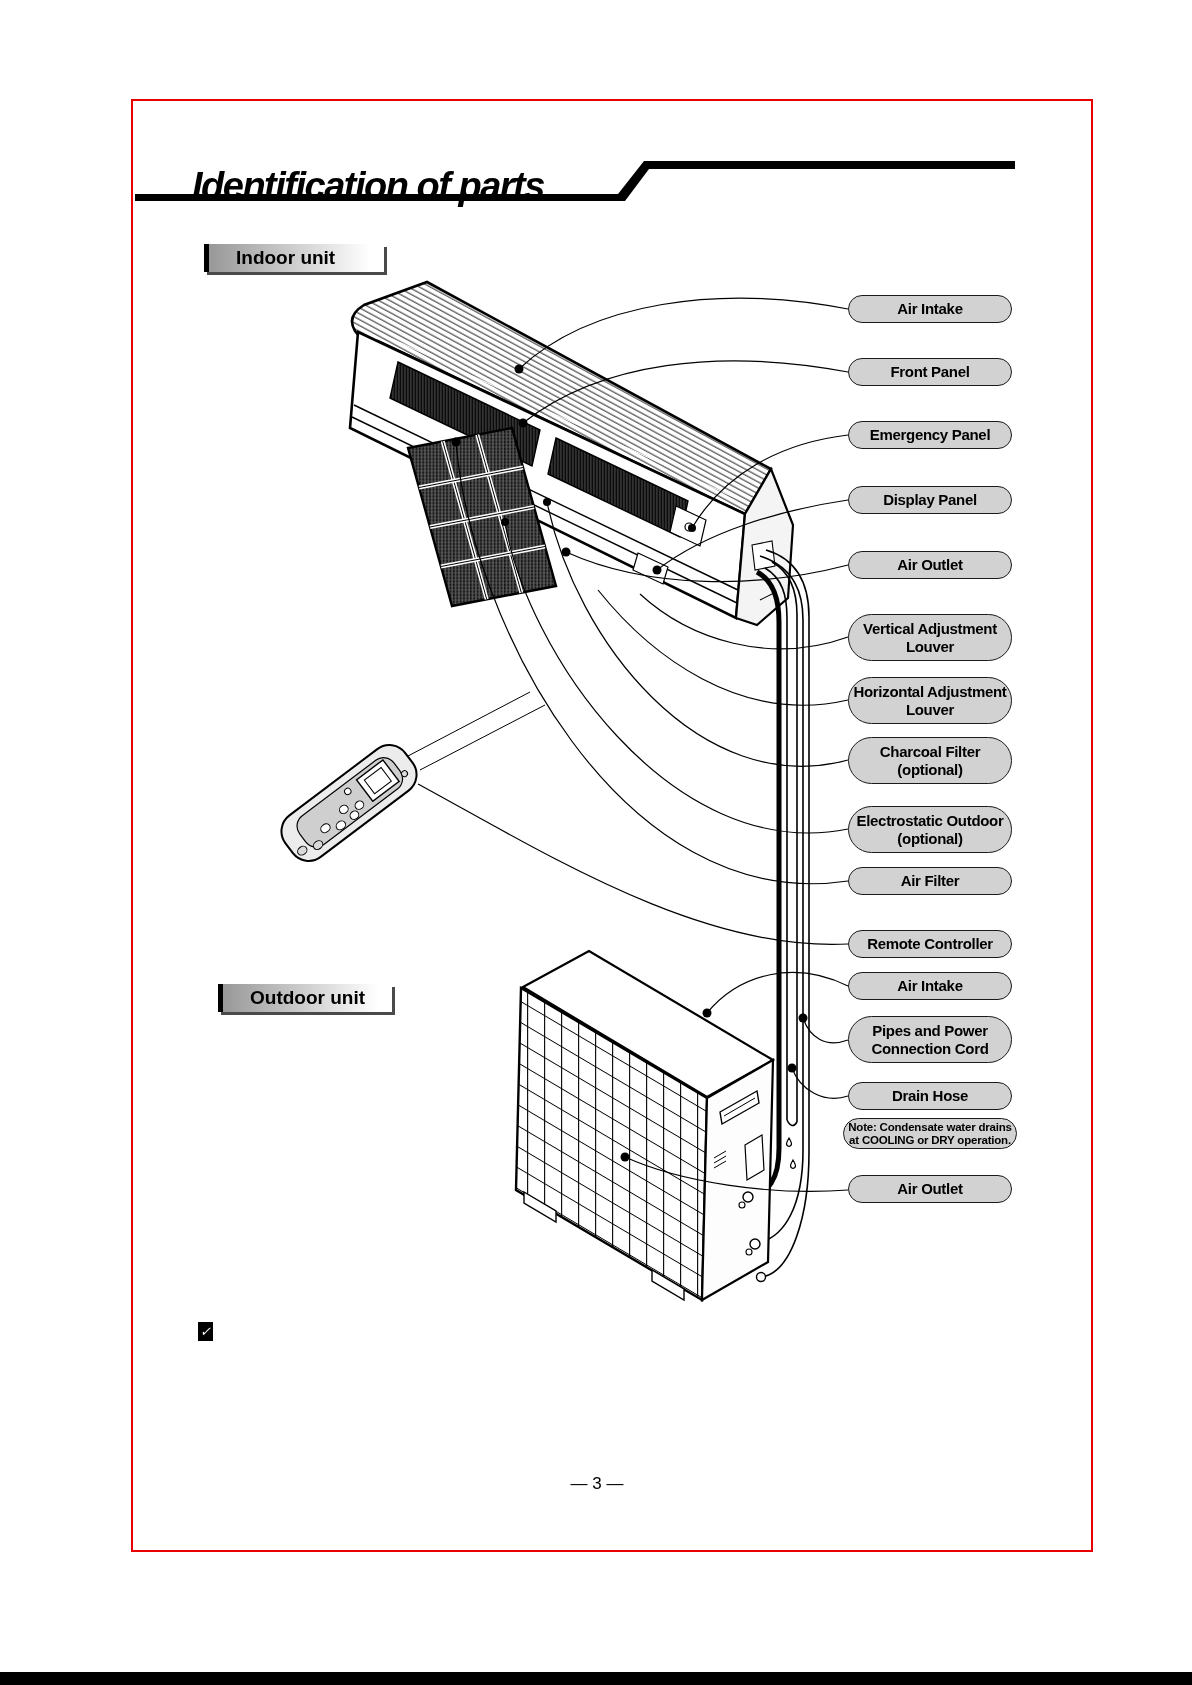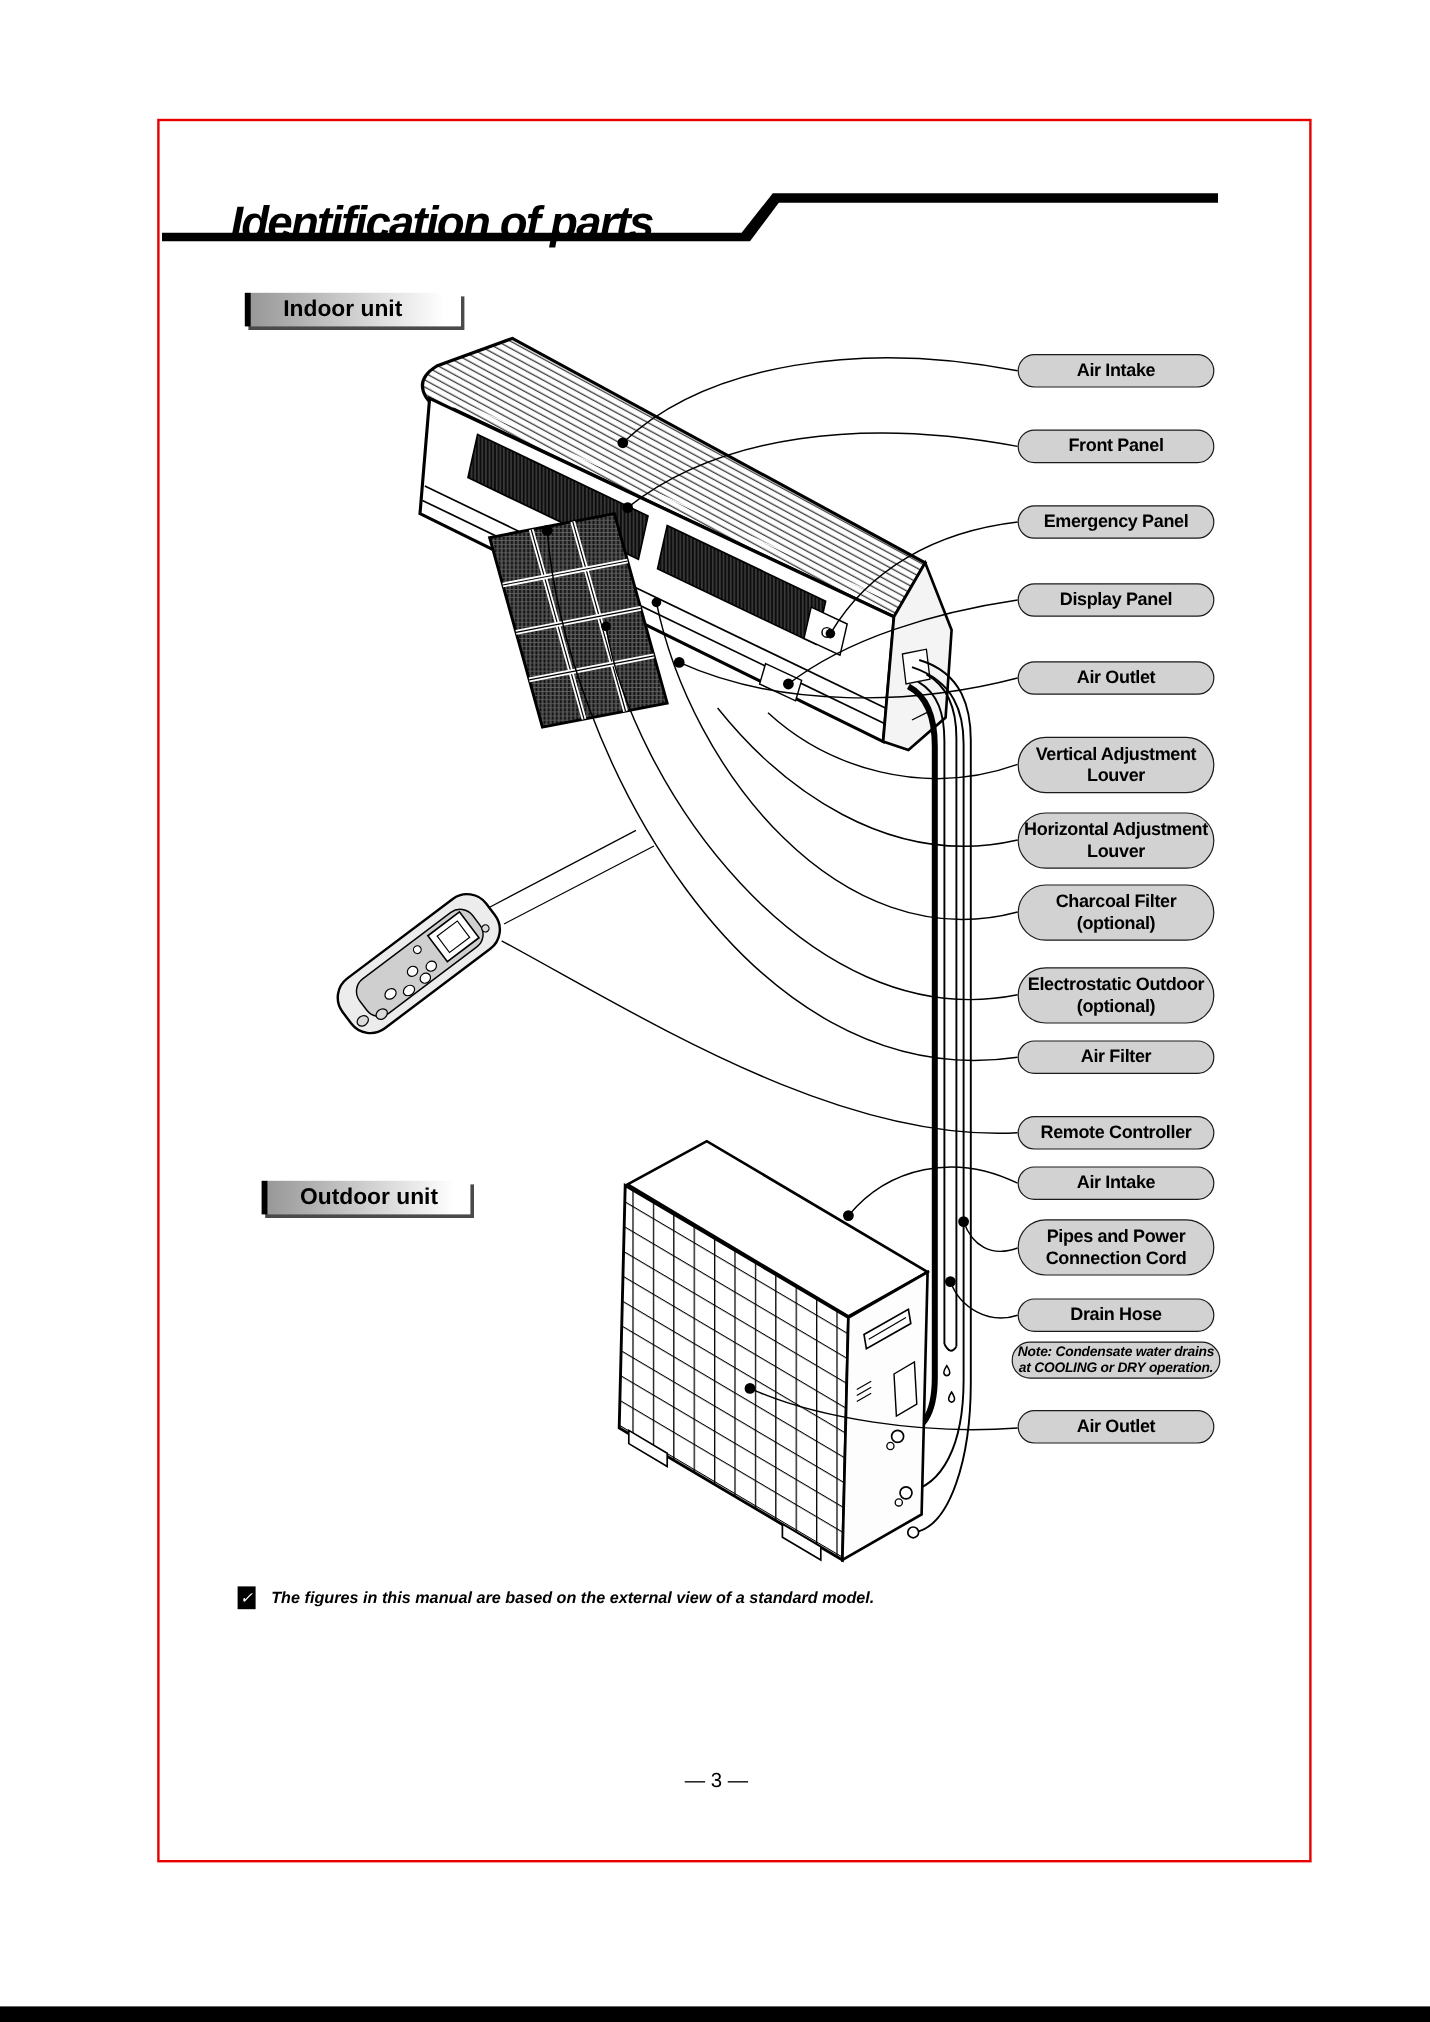--- a/index.html
+++ b/index.html
@@ -17,21 +17,21 @@
   .hdr-indoor{left:204px;top:244px;width:148px;}
   .hdr-outdoor{left:218px;top:984px;width:142px;}
   .pill{position:absolute;left:848px;width:164px;background:#d2d2d2;
         border:1.5px solid #1a1a1a;border-radius:16px;box-sizing:border-box;
         display:flex;flex-direction:column;align-items:center;justify-content:center;
         font-weight:bold;font-size:15px;line-height:18px;text-align:center;
         letter-spacing:-0.3px;}
   .pill.single{height:28px;border-radius:15px;}
   .pill.double{height:47px;border-radius:24px;}
   .pill.note{left:843px;width:174px;height:31px;border-radius:16px;
-             font-style:italic;font-size:11.5px;line-height:13px;letter-spacing:-0.2px;}
+             font-size:11.5px;line-height:13px;letter-spacing:-0.2px;}
   .footnote{position:absolute;left:198px;top:1320px;display:flex;gap:13px;align-items:flex-start;}
   .checkbox{width:15px;height:19px;background:#000;color:#fff;display:flex;
             align-items:center;justify-content:center;font-size:13px;font-style:italic;
             flex:0 0 auto;margin-top:2px;}
   .fn-text{font-weight:bold;font-style:italic;font-size:13.5px;line-height:23px;}
   .page-num{position:absolute;left:497px;top:1474px;width:200px;text-align:center;
             font-size:17px;}
   .bottom-bar{position:absolute;left:0;top:1672px;width:1192px;height:13px;background:#000;}
 </style>
 </head>
@@ -241,21 +241,20 @@
     <span>Note: Condensate water drains</span>
     <span>at COOLING or DRY operation.</span>
   </div>
   <div class="pill single" style="top:1175px">
     <span>Air Outlet</span>
   </div>
 
   <div class="footnote">
     <span class="checkbox">✓</span>
     <div class="fn-text">
-      <div>The figures in this manual are based on the external view of a standard model.</div>
     </div>
   </div>
 
   <div class="page-num">— 3 —</div>
 
   <div class="bottom-bar"></div>
 
 </div>
 
 </body></html>

